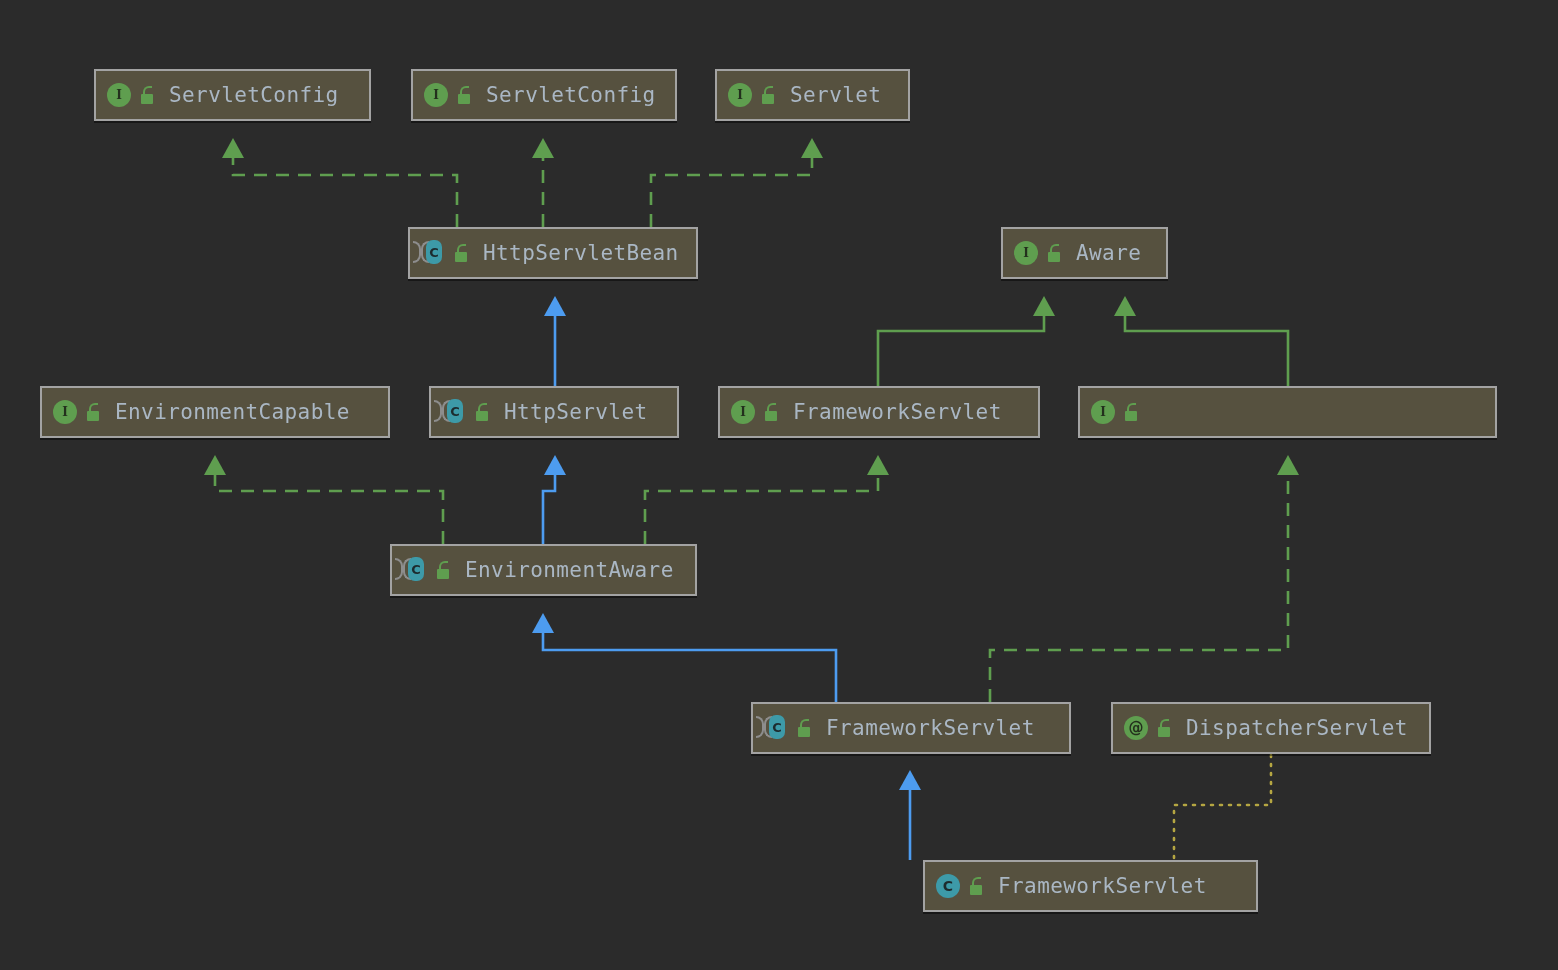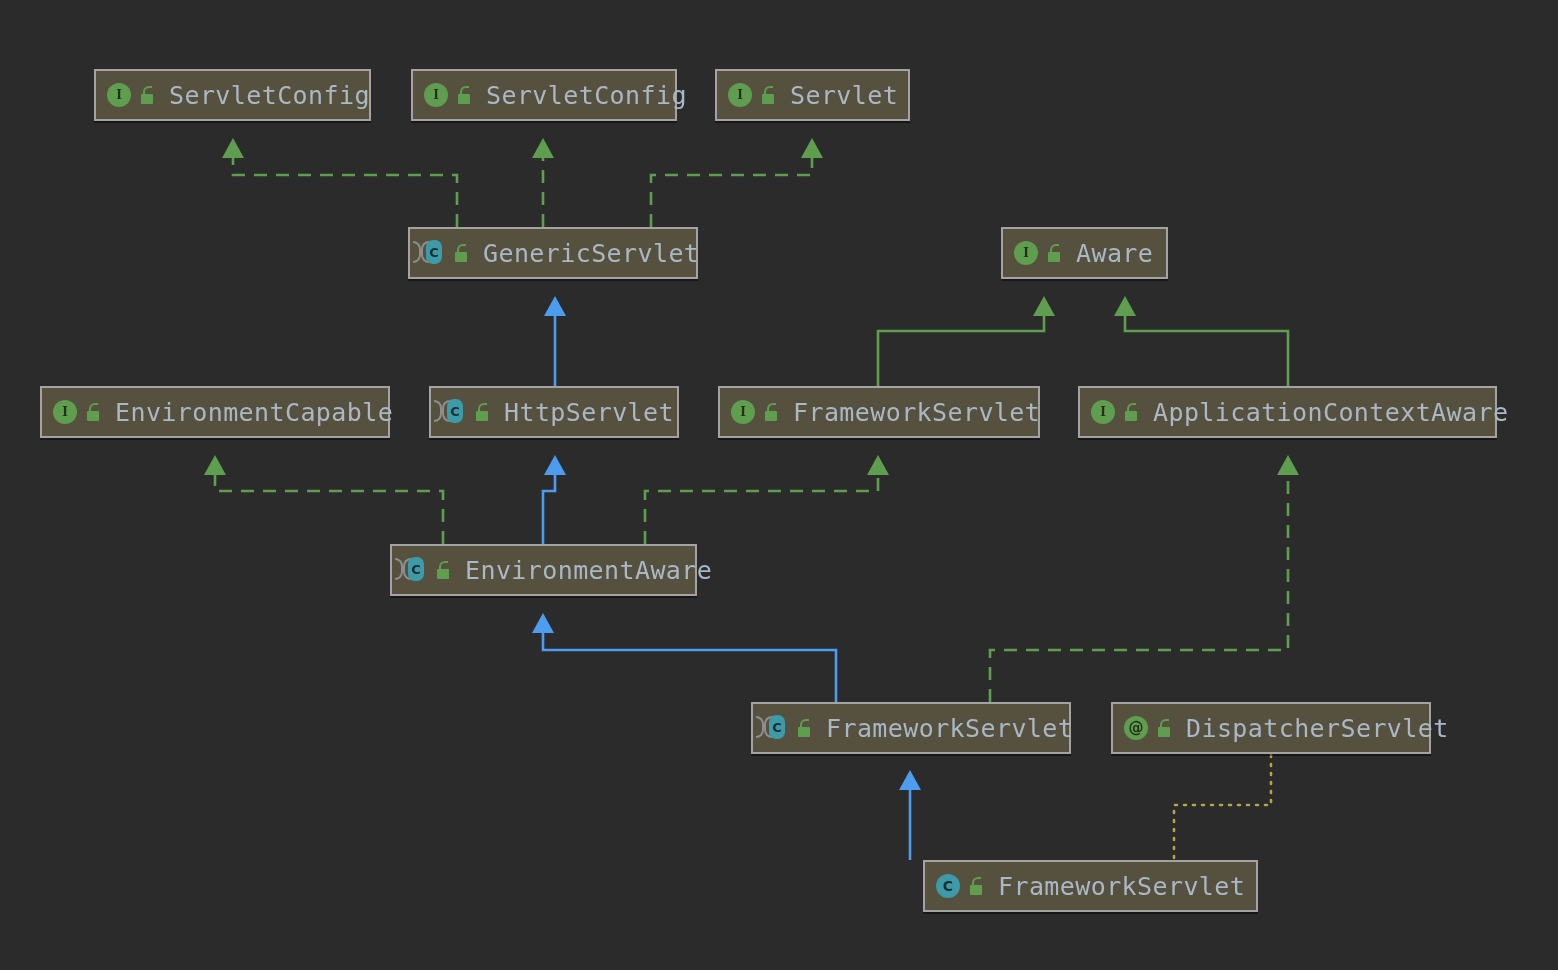--- a/index.html
+++ b/index.html
@@ -146,21 +146,21 @@
     left: 4px; top: 1px;
     width: 9px; height: 9px;
     border: 2.5px solid #5f9e4f;
     border-bottom: none;
     border-right: none;
     border-top-left-radius: 6px;
     box-sizing: border-box;
   }
   .node-label {
     color: #aab7c4;
-    font-size: 25px;
+    font-size: 21px;
     letter-spacing: 0.4px;
     white-space: nowrap;
     margin-left: 8px;
     font-family: "DejaVu Sans Mono", "Liberation Mono", monospace;
   }
 </style>
 </head>
 <body>
 
 <div id="diagram-canvas">
@@ -246,21 +246,21 @@
         <span class="lk-body"></span>
       </span>
       <span class="node-label">Servlet</span>
     </div>
     <div class="uml-node" style="left: 408px; top: 227px; width: 290px;">
       <span class="node-icon"><span class="ico-abstract"><span class="abs-br l"></span><span class="abs-circ">C</span><span class="abs-br r"></span></span></span>
       <span class="ico-lock">
         <span class="lk-shackle"></span>
         <span class="lk-body"></span>
       </span>
-      <span class="node-label">GenericServlet</span>
+      <span class="node-label">HttpServletBean</span>
     </div>
     <div class="uml-node" style="left: 1001px; top: 227px; width: 167px;">
       <span class="node-icon">
         <span class="ico-interface">I</span>
       </span>
       <span class="ico-lock">
         <span class="lk-shackle"></span>
         <span class="lk-body"></span>
       </span>
       <span class="node-label">Aware</span>
@@ -294,21 +294,20 @@
       <span class="node-label">FrameworkServlet</span>
     </div>
     <div class="uml-node" style="left: 1078px; top: 386px; width: 419px;">
       <span class="node-icon">
         <span class="ico-interface">I</span>
       </span>
       <span class="ico-lock">
         <span class="lk-shackle"></span>
         <span class="lk-body"></span>
       </span>
-      <span class="node-label">ApplicationContextAware</span>
     </div>
     <div class="uml-node" style="left: 390px; top: 544px; width: 307px;">
       <span class="node-icon"><span class="ico-abstract"><span class="abs-br l"></span><span class="abs-circ">C</span><span class="abs-br r"></span></span></span>
       <span class="ico-lock">
         <span class="lk-shackle"></span>
         <span class="lk-body"></span>
       </span>
       <span class="node-label">EnvironmentAware</span>
     </div>
     <div class="uml-node" style="left: 751px; top: 702px; width: 320px;">

